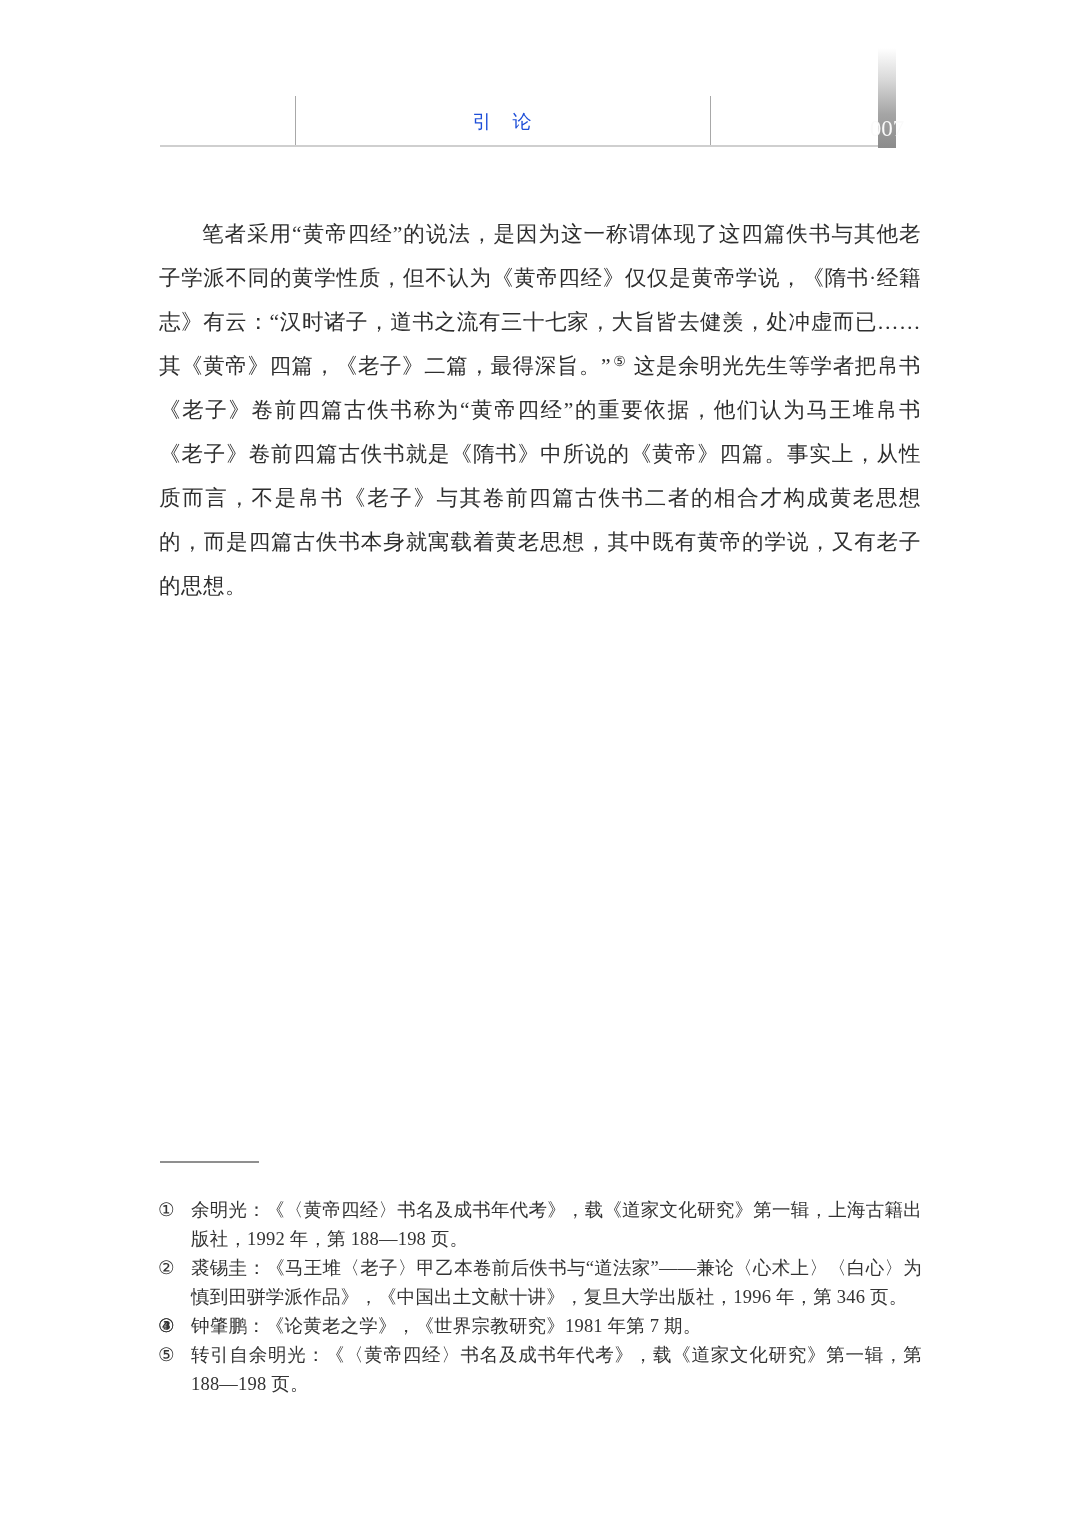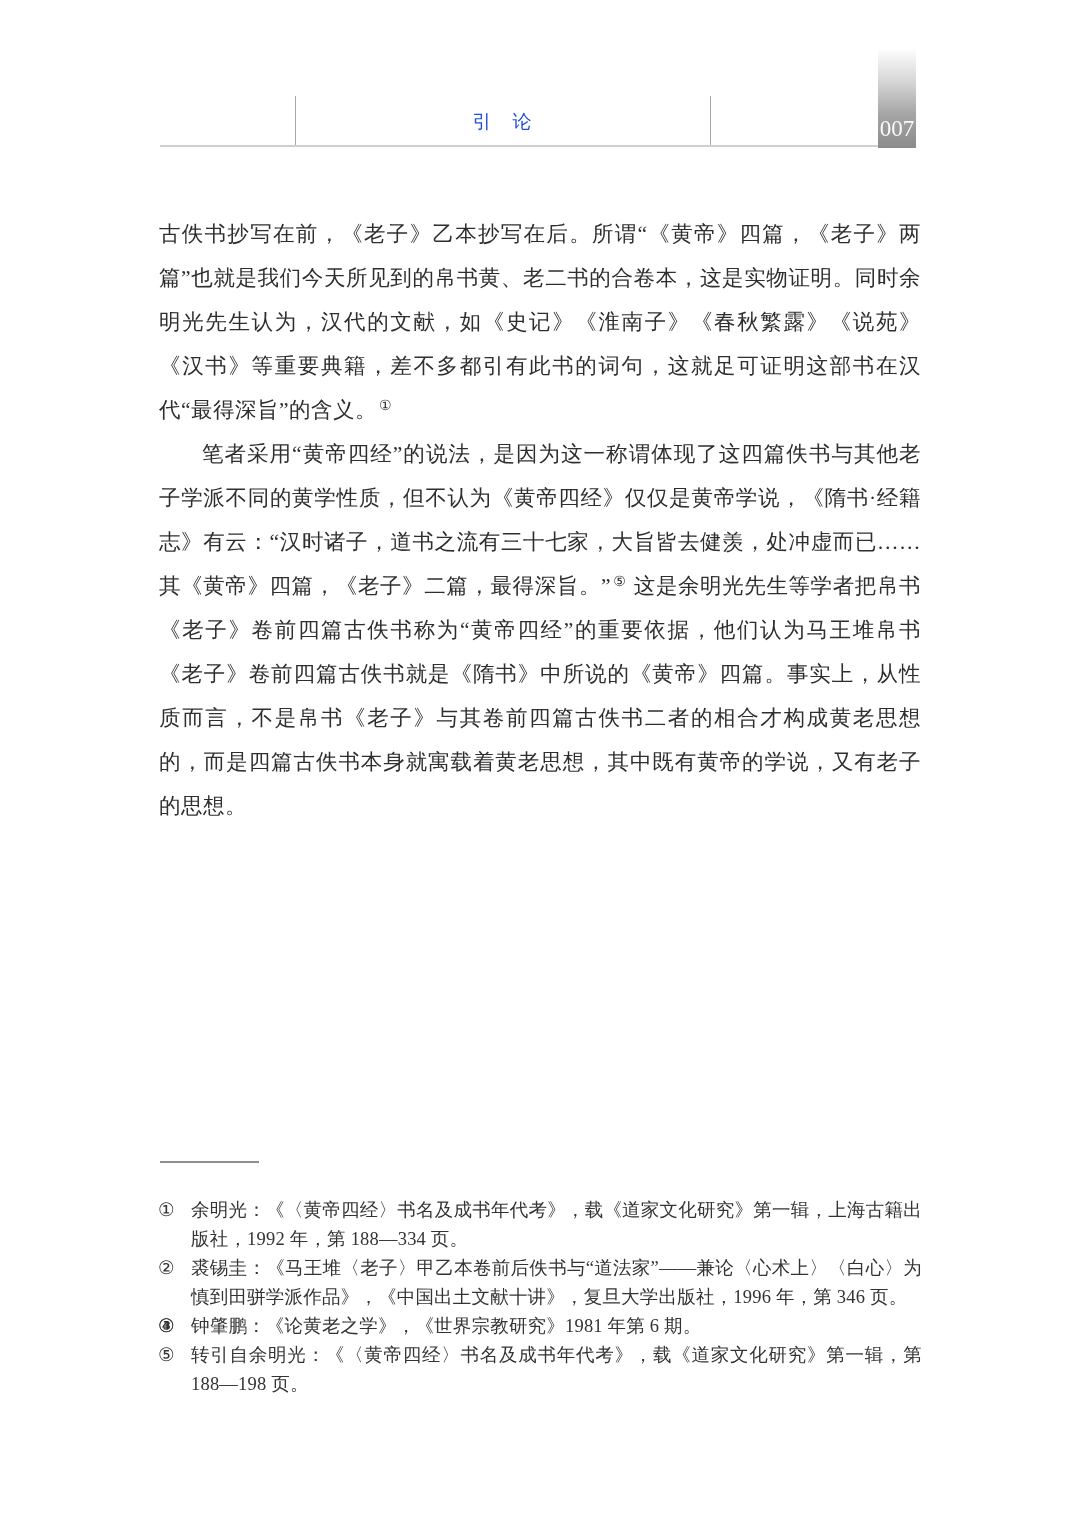--- a/index.html
+++ b/index.html
@@ -40,21 +40,21 @@
     width: 415px;
     text-align: center;
     font-size: 19px;
     letter-spacing: 1px;
     color: #1d4ed8;
   }
   .page-num-box {
     position: absolute;
     left: 878px;
     top: 48px;
-    width: 38px;
+    width: 18px;
     height: 100px;
     background: linear-gradient(180deg, #ffffff 0%, #d8d8d8 32%, #a5a5a5 66%, #8b8b8b 100%);
     display: flex;
     align-items: flex-end;
     justify-content: center;
   }
   .page-num {
     font-family: "Liberation Serif", "DejaVu Serif", serif;
     font-size: 23px;
     line-height: 1;
@@ -119,26 +119,25 @@
 
   <div class="vline left"></div>
   <div class="vline right"></div>
   <div class="running-head">引　论</div>
   <div class="header-rule"></div>
   <div class="page-num-box">
     <span class="page-num">007</span>
   </div>
 
   <div class="body-text">
-      <p class="para">古佚书抄写在前，《老子》乙本抄写在后。所谓“《黄帝》四篇，《老子》两篇”也就是我们今天所见到的帛书黄、老二书的合卷本，这是实物证明。同时余明光先生认为，汉代的文献，如《史记》《淮南子》《春秋繁露》《说苑》《汉书》等重要典籍，差不多都引有此书的词句，这就足可证明这部书在汉代“最得深旨”的含义。<sup class="fn-ref">①</sup></p>
       <p class="para indent">笔者采用“黄帝四经”的说法，是因为这一称谓体现了这四篇佚书与其他老子学派不同的黄学性质，但不认为《黄帝四经》仅仅是黄帝学说，《隋书·经籍志》有云：“汉时诸子，道书之流有三十七家，大旨皆去健羡，处冲虚而已……其《黄帝》四篇，《老子》二篇，最得深旨。”<sup class="fn-ref">⑤</sup> 这是余明光先生等学者把帛书《老子》卷前四篇古佚书称为“黄帝四经”的重要依据，他们认为马王堆帛书《老子》卷前四篇古佚书就是《隋书》中所说的《黄帝》四篇。事实上，从性质而言，不是帛书《老子》与其卷前四篇古佚书二者的相合才构成黄老思想的，而是四篇古佚书本身就寓载着黄老思想，其中既有黄帝的学说，又有老子的思想。</p>
     </div>
 
   <div class="footnote-sep"></div>
   <div class="footnotes">
-      <div class="fn-item"><span class="fn-num">①</span><span>余明光：《〈黄帝四经〉书名及成书年代考》，载《道家文化研究》第一辑，上海古籍出版社，1992 年，第 188—334 页。</span></div>
+      <div class="fn-item"><span class="fn-num">①</span><span>余明光：《〈黄帝四经〉书名及成书年代考》，载《道家文化研究》第一辑，上海古籍出版社，1992 年，第 188—198 页。</span></div>
       <div class="fn-item"><span class="fn-num">②</span><span>裘锡圭：《马王堆〈老子〉甲乙本卷前后佚书与“道法家”——兼论〈心术上〉〈白心〉为慎到田骈学派作品》，《中国出土文献十讲》，复旦大学出版社，1996 年，第 346 页。</span></div>
       <div class="fn-item"><span class="fn-num">③</span></div>
-      <div class="fn-item"><span class="fn-num">④</span><span>钟肇鹏：《论黄老之学》，《世界宗教研究》1981 年第 6 期。</span></div>
+      <div class="fn-item"><span class="fn-num">④</span><span>钟肇鹏：《论黄老之学》，《世界宗教研究》1981 年第 7 期。</span></div>
       <div class="fn-item"><span class="fn-num">⑤</span><span>转引自余明光：《〈黄帝四经〉书名及成书年代考》，载《道家文化研究》第一辑，第 188—198 页。</span></div>
     </div>
 
 </div>
 
 </body></html>

